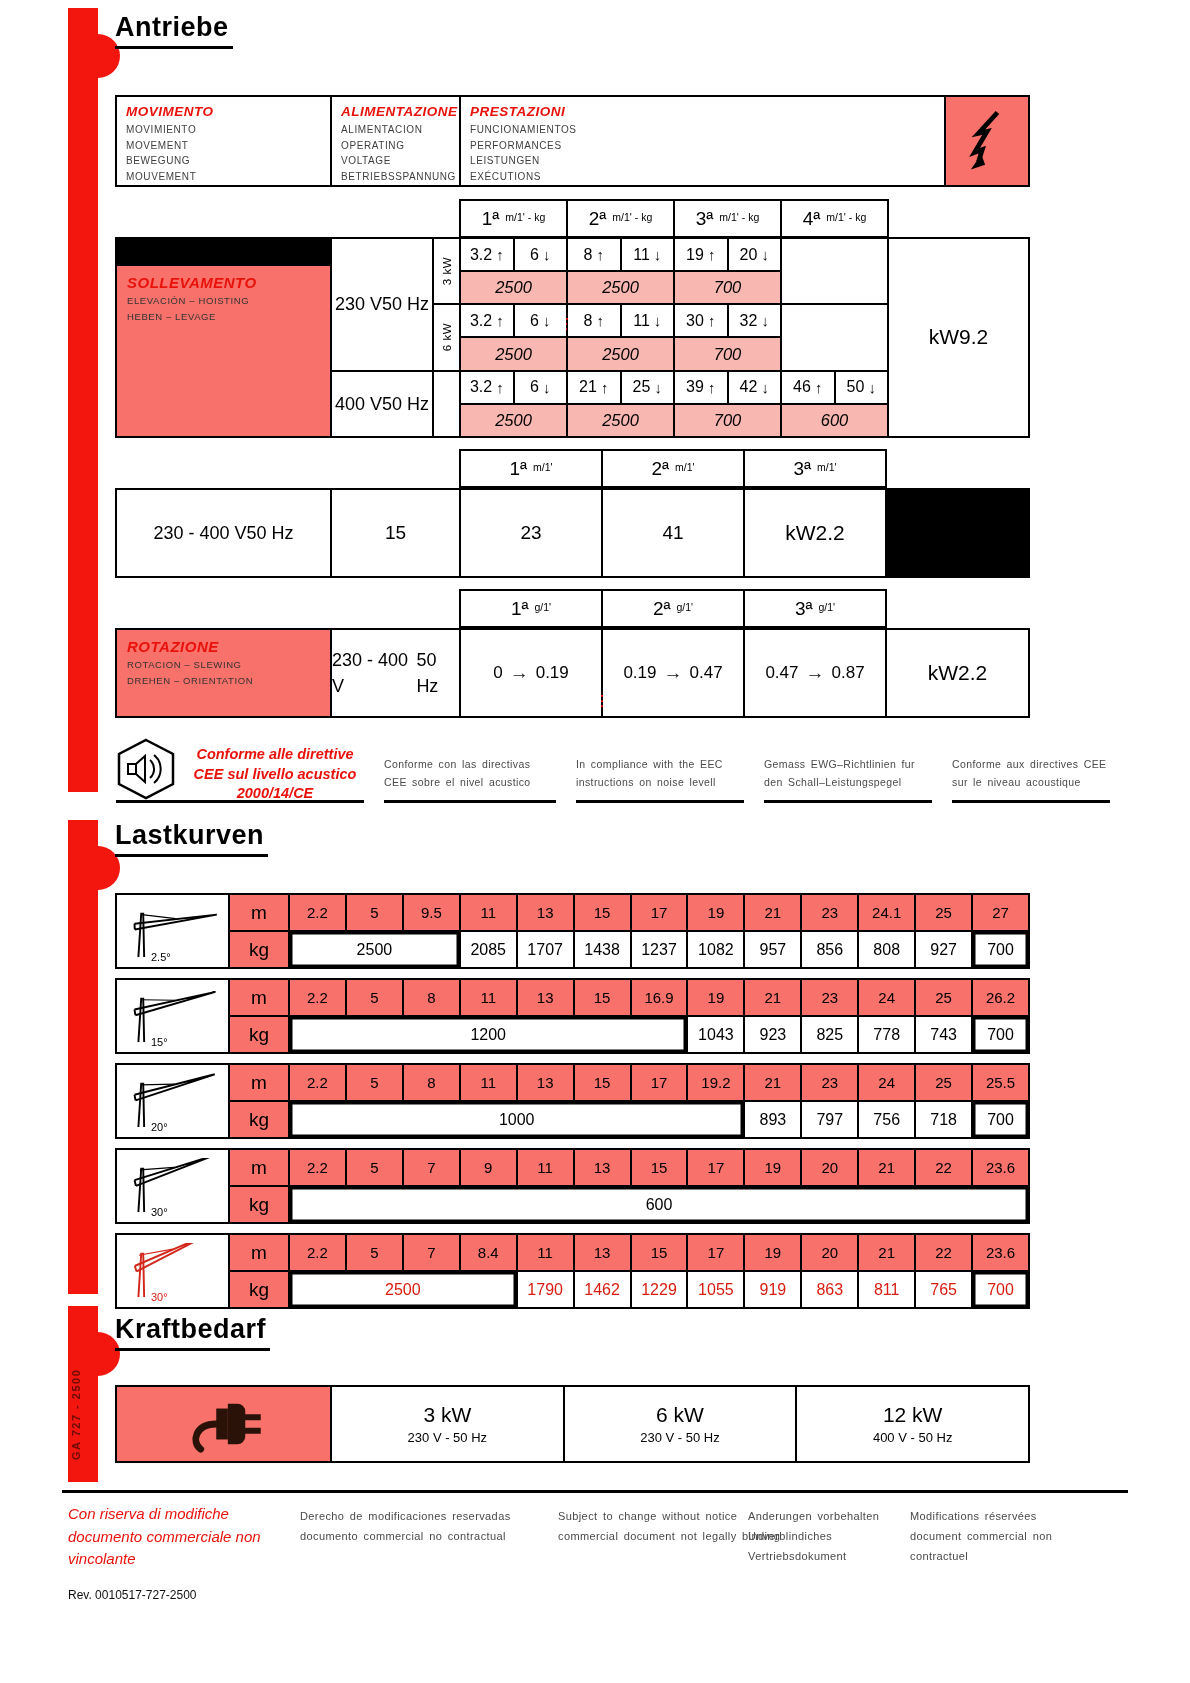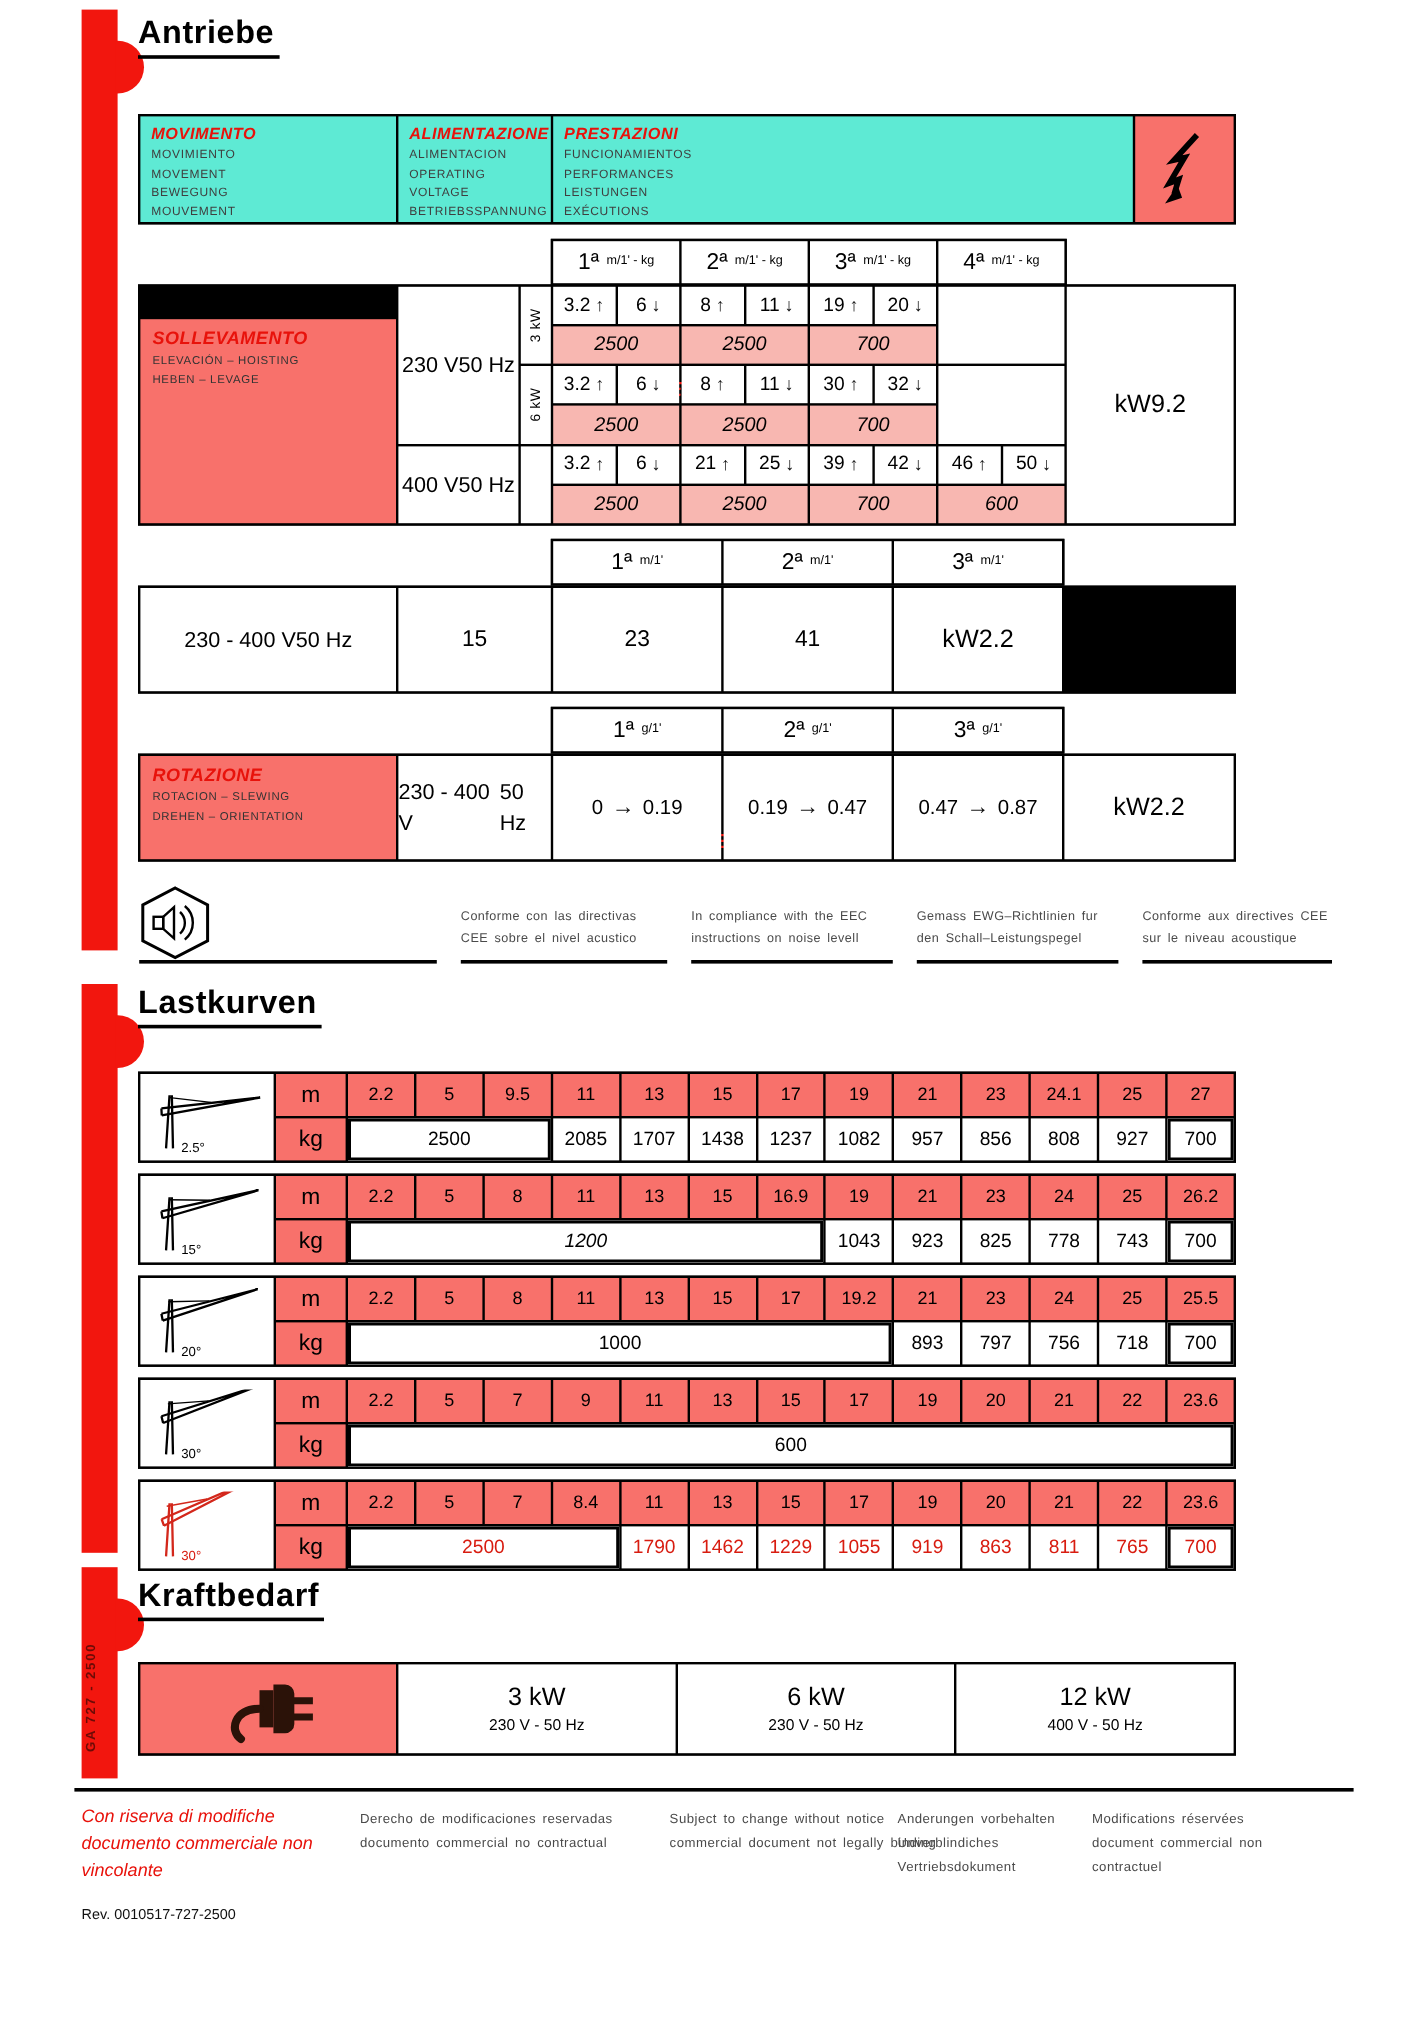--- a/index.html
+++ b/index.html
@@ -13,21 +13,21 @@
   
   .h1{position:absolute;left:115px;font-size:27px;font-weight:bold;border-bottom:3px solid #000;
       padding:0 4px 3px 0;letter-spacing:.5px;}
   
   .grid{position:absolute;display:grid;gap:2px;background:#000;border:2px solid #000;box-sizing:border-box;}
   .c{display:flex;align-items:center;justify-content:center;background:#fff;position:relative;}
   .cellr{background:#f8716b;}
   .cellp{background:#f8b7b1;}
   .heavy{box-shadow:inset 0 0 0 2.5px #000;}
   
-  .band-cell{display:block;background:#5eead4;padding:7px 9px;overflow:hidden;}
+  .band-cell{display:block;background:#ffffff;padding:7px 9px;overflow:hidden;}
   .band-main{display:block;font-size:13.5px;font-weight:bold;font-style:italic;color:#e8120b;letter-spacing:.5px;margin-bottom:3px;}
   .band-line{display:block;font-size:10px;color:#3f3f3f;letter-spacing:.6px;line-height:1.55;}
   
   .mov-box{display:block;background:#f8716b;padding:8px 10px;overflow:hidden;}
   .mov-title{display:block;font-size:15px;font-weight:bold;font-style:italic;color:#e8120b;letter-spacing:.5px;margin-bottom:2px;}
   .mov-line{display:block;font-size:9.5px;color:#333;letter-spacing:.6px;line-height:1.7;}
   .inverter{position:absolute;left:0;right:0;text-align:center;font-size:17px;font-weight:bold;
       font-style:italic;color:#e8120b;letter-spacing:1px;}
   
   .gn{font-size:19px;}
@@ -360,20 +360,21 @@
       <div>2.2</div>
     </div>
   </div>
 
   <svg style="position:absolute;left:116px;top:738px;" width="60" height="62" viewBox="0 0 60 62">
     <polygon points="30,2 57,16 57,46 30,60 3,46 3,16" fill="#fff" stroke="#000" stroke-width="2.5"></polygon>
     <rect x="12" y="26" width="8" height="10" fill="none" stroke="#000" stroke-width="2"></rect>
     <polygon points="20,26 29,18 29,44 20,36" fill="none" stroke="#000" stroke-width="2"></polygon>
     <path d="M34 22 a 12 12 0 0 1 0 18 M38 17 a 18 18 0 0 1 0 28" fill="none" stroke="#000" stroke-width="2"></path>
   </svg>
+  <div class="noise-red">Conforme alle direttive CEE sul livello acustico 2000/14/CE</div>
   <div class="uline" style="left:116px;top:800px;width:248px;"></div>
   <div class="gray-block" style="left:384px;top:755px;width:172px;">Conforme con las directivas CEE sobre el nivel acustico</div>
   <div class="uline" style="left:384px;top:800px;width:172px;"></div>
   <div class="gray-block" style="left:576px;top:755px;width:168px;">In compliance with the EEC instructions on noise levell</div>
   <div class="uline" style="left:576px;top:800px;width:168px;"></div>
   <div class="gray-block" style="left:764px;top:755px;width:168px;">Gemass EWG–Richtlinien fur den Schall–Leistungspegel</div>
   <div class="uline" style="left:764px;top:800px;width:168px;"></div>
   <div class="gray-block" style="left:952px;top:755px;width:158px;">Conforme aux directives CEE sur le niveau acoustique</div>
   <div class="uline" style="left:952px;top:800px;width:158px;"></div>
 
@@ -439,21 +440,21 @@
         <div class="c lt-m" style="grid-area: 1 / 6 / 2 / 7;">11</div>
         <div class="c lt-m" style="grid-area: 1 / 7 / 2 / 8;">13</div>
         <div class="c lt-m" style="grid-area: 1 / 8 / 2 / 9;">15</div>
         <div class="c lt-m" style="grid-area: 1 / 9 / 2 / 10;">16.9</div>
         <div class="c lt-m" style="grid-area: 1 / 10 / 2 / 11;">19</div>
         <div class="c lt-m" style="grid-area: 1 / 11 / 2 / 12;">21</div>
         <div class="c lt-m" style="grid-area: 1 / 12 / 2 / 13;">23</div>
         <div class="c lt-m" style="grid-area: 1 / 13 / 2 / 14;">24</div>
         <div class="c lt-m" style="grid-area: 1 / 14 / 2 / 15;">25</div>
         <div class="c lt-m" style="grid-area: 1 / 15 / 2 / 16;">26.2</div>
-        <div class="c lt-kg heavy" style="grid-area: 2 / 3 / 3 / 10; font-style: italic;">1200</div>
+        <div class="c lt-kg heavy" style="grid-area: 2 / 3 / 3 / 10;">1200</div>
         <div class="c lt-kg" style="grid-area: 2 / 10 / 3 / 11;">1043</div>
         <div class="c lt-kg" style="grid-area: 2 / 11 / 3 / 12;">923</div>
         <div class="c lt-kg" style="grid-area: 2 / 12 / 3 / 13;">825</div>
         <div class="c lt-kg" style="grid-area: 2 / 13 / 3 / 14;">778</div>
         <div class="c lt-kg" style="grid-area: 2 / 14 / 3 / 15;">743</div>
         <div class="c lt-kg heavy" style="grid-area: 2 / 15 / 3 / 16;">700</div>
       </div>
       <div class="grid ltable" style="top: 1063px;">
         <div class="c lt-ic">
           <svg width="100" height="56" viewBox="0 0 104 58">

